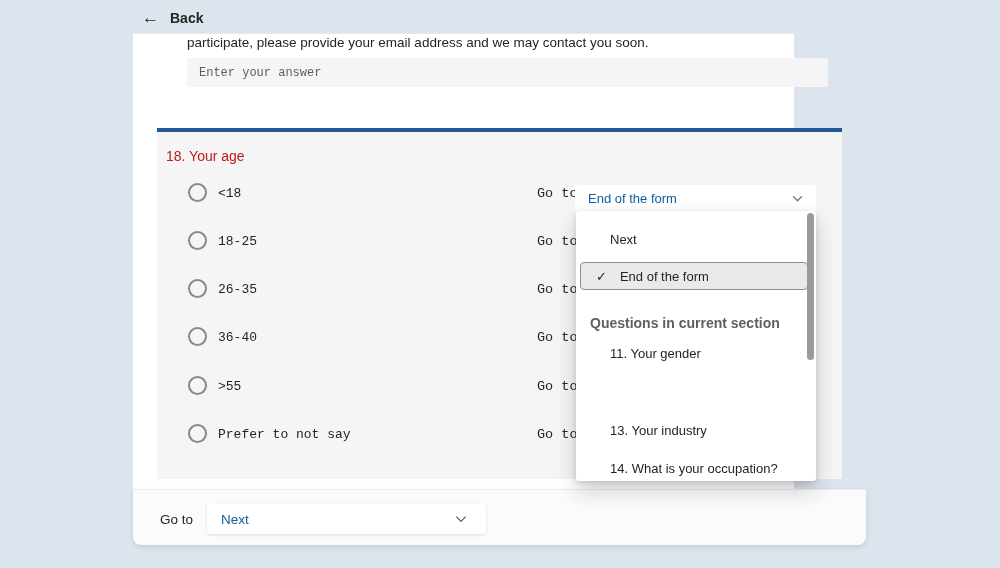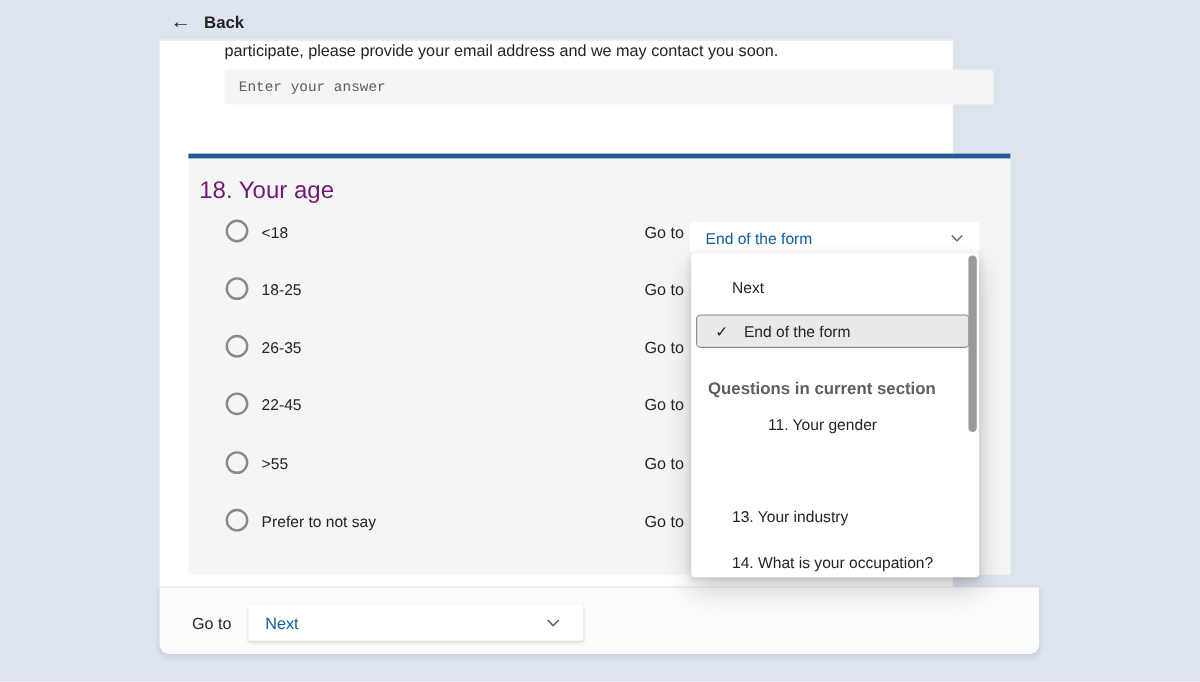--- a/index.html
+++ b/index.html
@@ -38,23 +38,23 @@
     font-size:12px; color:#605e5c; padding:0 12px; outline:none;
   }
   .answer-input::placeholder { color:#605e5c; }
 
   
   .question-section {
     position:absolute; left:24px; top:94px; width:685px; height:351px;
     background:#f5f5f6; border-top:4px solid #235a94;
   }
   .question-title {
-    position:absolute; left:9px; top:16px; font-size:20px; color:#701a75;
-  }
-  .opt-row { position:absolute; left:0; width:100%; height:24px; }
+    position:absolute; left:9px; top:16px; font-size:14px; color:#b91c1c;
+  }
+  .opt-row { position:absolute; left:0; width:100%; height:24px;font-family:Liberation Mono, monospace; }
   .radio {
     position:absolute; left:31px; top:2px; width:19px; height:19px;
     border:2px solid #8a8886; border-radius:50%; background:transparent;
     cursor:pointer;
   }
   .opt-label {
     position:absolute; left:61px; top:5px; font-size:13px; color:#242424;
   }
   .goto-label {
     position:absolute; left:380px; top:5px; font-size:13.5px; color:#242424;
@@ -86,21 +86,21 @@
   .dd-item-selected {
     top:51px; left:4px; width:228px; height:28px;
     background:#e9e9e9; border:1px solid #8f8f8f; border-radius:4px;
   }
   .dd-item-selected .check { padding-left:15px; display:flex; align-items:center; }
   .dd-item-selected .dd-text { padding-left:13px; color:#252525; }
   .dd-group-label {
     position:absolute; left:14px; top:104px;
     font-size:14px; font-weight:700; color:#5f5f5f;
   }
-  .dd-q-0 { top:128px;padding-left:30px; }
+  .dd-q-0 { top:128px; }
   .dd-q-1 { top:167px; }
   .dd-q-2 { top:205px; }
   .dd-q-3 { top:243px; }
   .dd-scrollbar {
     position:absolute; left:231px; top:2px; width:7px; height:147px;
     background:#9a9a9a; border-radius:4px; cursor:pointer;
   }
 
   
   .footer-bar {
@@ -152,21 +152,21 @@
         <span class="opt-label">18-25</span>
         <span class="goto-label">Go to</span>
       </div>
       <div class="opt-row" style="top:145px">
         <span class="radio"></span>
         <span class="opt-label">26-35</span>
         <span class="goto-label">Go to</span>
       </div>
       <div class="opt-row" style="top:193px">
         <span class="radio"></span>
-        <span class="opt-label">22-45</span>
+        <span class="opt-label">36-40</span>
         <span class="goto-label">Go to</span>
       </div>
       <div class="opt-row" style="top:242px">
         <span class="radio"></span>
         <span class="opt-label">&gt;55</span>
         <span class="goto-label">Go to</span>
       </div>
       <div class="opt-row" style="top:290px">
         <span class="radio"></span>
         <span class="opt-label">Prefer to not say</span>

